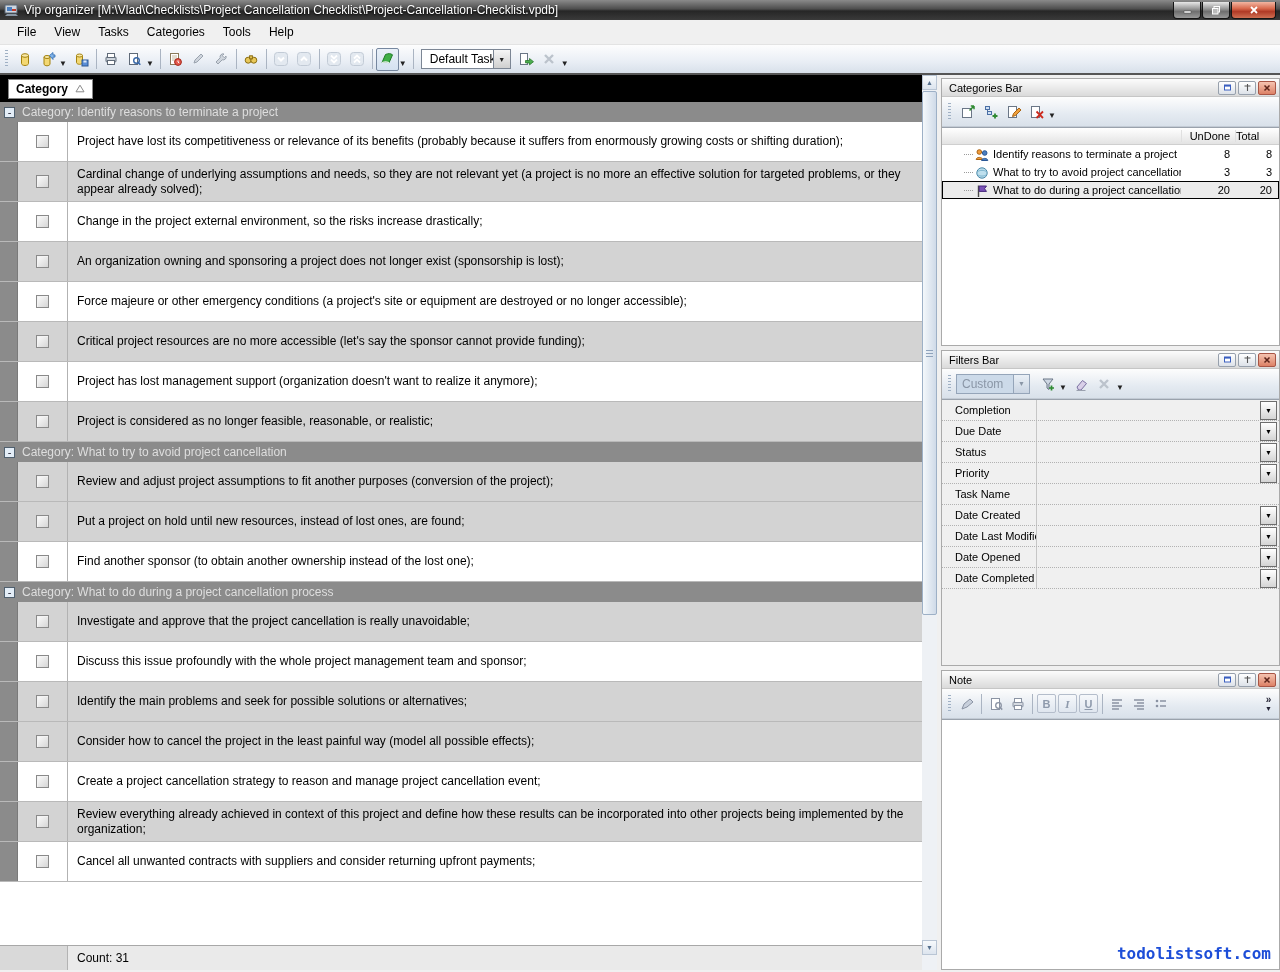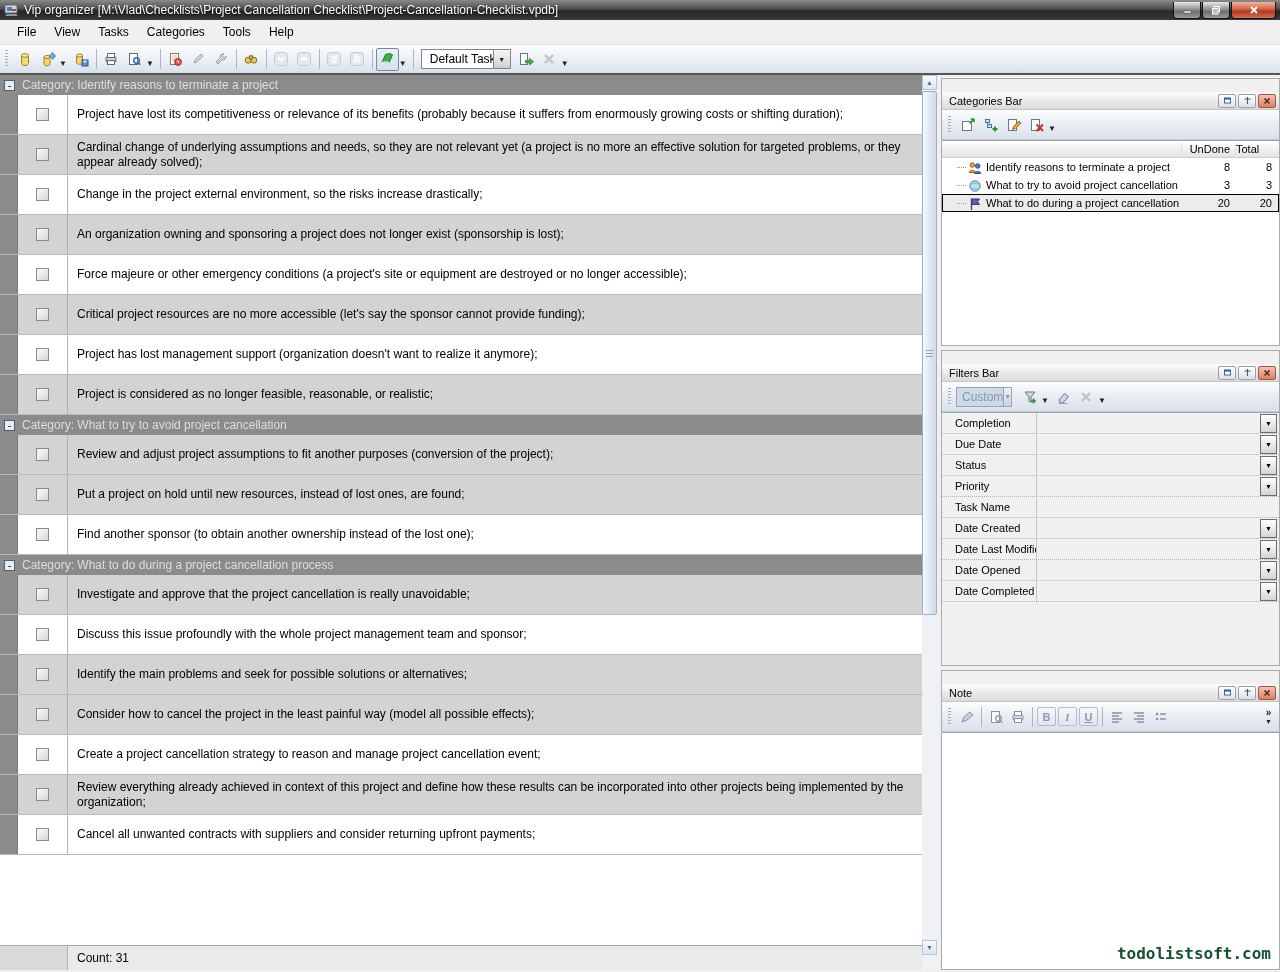--- a/index.html
+++ b/index.html
@@ -55,56 +55,56 @@
   .scroll-col { width:15px; background:#eef1f5; position:relative; flex:none; }
   .sb-btn { position:absolute; left:0; width:15px; height:15px; background:linear-gradient(#f7fafc,#dce4ee); border:1px solid #b9c5d4; display:flex; align-items:center; justify-content:center; font-size:7px; color:#56708e; }
   .sb-up { top:0; } .sb-down { bottom:15px; }
   .sb-thumb { position:absolute; top:16px; left:0; width:15px; height:524px; background:linear-gradient(90deg,#f4f8fb,#cfdae8); border:1px solid #9db0c6; border-radius:2px; display:flex; align-items:center; justify-content:center; }
   .sb-grip { width:7px; height:7px; background:repeating-linear-gradient(#8fa3bc 0 1px, transparent 1px 3px); }
   .v-splitter { width:4px; background:#f0f0f0; flex:none; }
 
   
   .right-col { width:339px; flex:none; display:flex; flex-direction:column; background:#f0f0f0; padding-top:3px; }
   .panel { display:flex; flex-direction:column; border:1px solid #aaa; background:#f0f0f0; }
-  .panel-title { height:18px; background:linear-gradient(#fcfcfc,#dadada); border-bottom:1px solid #c6c6c6; display:flex; align-items:center; padding:0 3px 0 7px; font-size:11px; flex:none;margin-top:13px; }
+  .panel-title { height:18px; background:linear-gradient(#fcfcfc,#dadada); border-bottom:1px solid #c6c6c6; display:flex; align-items:center; padding:0 3px 0 7px; font-size:11px; flex:none; }
   .panel-title .t { flex:1; }
   .pt-btn { width:18px; height:14px; margin-left:2px; border:1px solid #97a0ac; border-radius:2px; background:linear-gradient(#fff,#dde2e9); display:flex; align-items:center; justify-content:center; flex:none; }
   .pt-btn.close { background:linear-gradient(#f5c3b0,#dd8166); border-color:#a85545; }
   .panel-toolbar { height:30px; background:linear-gradient(#fdfdfd,#e4eaf1 60%,#d9e1ea); border-bottom:1px solid #c3cbd5; display:flex; align-items:center; padding:0 4px; flex:none; }
   .pt-tool { width:23px; height:23px; display:flex; align-items:center; justify-content:center; flex:none; }
 
   .cat-list { flex:1; background:#fff; border-top:1px solid #9aa2ac; display:flex; flex-direction:column; overflow:hidden; font-size:11px; }
   .cat-header { height:17px; display:flex; background:linear-gradient(#fff,#e3e3e3); border-bottom:1px solid #cfcfcf; align-items:center; }
   .ch-name { flex:1; } .ch-undone { width:54px; text-align:right; padding-right:5px; border-left:1px solid #e0e0e0; } .ch-total { width:44px; text-align:right; padding-right:23px; border-left:1px solid #e0e0e0; }
-  .cat-item { height:18px; display:flex; align-items:center; padding-left:15px; }
+  .cat-item { height:18px; display:flex; align-items:center; padding-left:22px; }
   .ci-guide { width:9px; height:1px; border-top:1px dotted #9a9a9a; margin-right:1px; flex:none; }
   .ci-icon { width:16px; height:15px; margin-right:3px; flex:none; }
   .ci-label { flex:1; white-space:nowrap; overflow:hidden; }
   .ci-undone { width:54px; text-align:right; padding-right:5px; flex:none; } .ci-total { width:44px; text-align:right; padding-right:7px; flex:none; }
   .cat-item.selected { outline:1px solid #000; outline-offset:-1px; background:#ececec; }
 
-  .custom-combo { width:56px; height:20px; background:#ccdae9; border:1px solid #95a5b9; color:#8a96a6; display:flex; align-items:center; margin-right:6px; flex:none; }
+  .custom-combo { width:74px; height:20px; background:#ccdae9; border:1px solid #95a5b9; color:#8a96a6; display:flex; align-items:center; margin-right:6px; flex:none; }
   .custom-combo .lbl { flex:1; padding-left:5px; }
   .custom-combo .dd { width:16px; height:100%; border-left:1px solid #95a5b9; background:linear-gradient(#eaf0f6,#c9d4e2); display:flex; align-items:center; justify-content:center; font-size:7px; color:#8a96a6; }
 
   .filter-rows { flex:1; background:#f0f0f0; border-top:1px solid #9aa2ac; overflow:hidden; font-size:11px; }
   .filter-row { height:21px; display:flex; align-items:center; border-bottom:1px dotted #b2b2b2; }
   .f-label { width:95px; height:100%; display:flex; align-items:center; padding-left:13px; border-right:1px solid #c6c6c6; white-space:nowrap; overflow:hidden; flex:none; }
   .f-value { flex:1; }
   .f-dd { width:17px; height:19px; margin-right:2px; background:linear-gradient(#fff,#d4d4d4); border:1px solid #6d6d6d; display:flex; align-items:center; justify-content:center; font-size:7px; flex:none; }
 
   .nt-btn { width:22px; height:22px; display:flex; align-items:center; justify-content:center; flex:none; }
   .nt-box { width:19px; height:19px; margin:0 1px; border:1px solid #b4bdcb; border-radius:2px; background:linear-gradient(#f6f8fb,#dfe6ef); color:#8e9aac; display:flex; align-items:center; justify-content:center; font-weight:bold; font-size:11px; flex:none; }
   .nt-box.it { font-style:italic; font-family:"Liberation Serif",serif; }
   .nt-box.un { text-decoration:underline; }
   .nt-overflow { margin-left:auto; display:flex; flex-direction:column; align-items:center; line-height:9px; color:#223; padding-right:3px; }
   .nt-overflow .chev { font-size:10px; font-weight:bold; }
   .nt-overflow .car { font-size:7px; }
   .note-content { flex:1; background:#fff; border-top:1px solid #9aa2ac; position:relative; }
-  .watermark { position:absolute; right:8px; bottom:6px; font-family:"DejaVu Sans Mono",monospace; font-weight:bold; font-size:16px; color:#14532d; }
+  .watermark { position:absolute; right:8px; bottom:6px; font-family:"DejaVu Sans Mono",monospace; font-weight:bold; font-size:16px; color:#1d4ed8; }
 
   .h-splitter { height:4px; background:#f0f0f0; flex:none; }
   svg { display:block; }
 </style>
 </head>
 <body>
 
 <div class="titlebar">
   <span class="app-icon">
     <svg width="15" height="15" viewBox="0 0 15 15">
@@ -262,20 +262,28 @@
           <path d="M4 4l8 8M12 4l-8 8" stroke="#bcc3cc" stroke-width="2.4"></path>
         </svg>
       </span>
       <span class="tb-caret">▼</span>
     </span>
 </div>
 
 <div class="workspace">
 
   <div class="main-col">
+    <div class="groupby-band">
+      <span class="groupby-field">
+        <span>Category</span>
+        <svg width="10" height="9" viewBox="0 0 10 9">
+            <path d="M5 1.2L9 7.8H1z" fill="none" stroke="#8a8a8a"></path>
+          </svg>
+      </span>
+    </div>
     <div class="rows" id="checklist-rows">
         <div class="group-header">
           <span class="collapse-box">-</span>
           <span class="group-label">Category: Identify reasons to terminate a project</span>
         </div>
         <div class="task-row plain">
           <div class="row-strip"></div>
           <div class="cell-done">
             <span class="checkbox"></span>
           </div>

